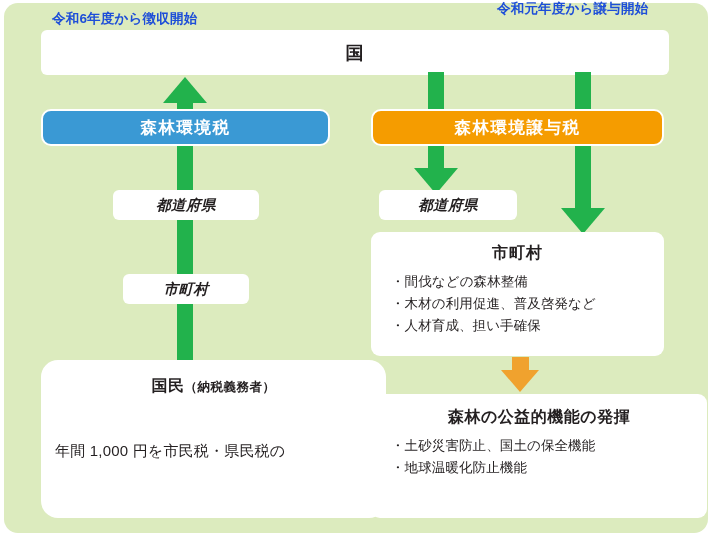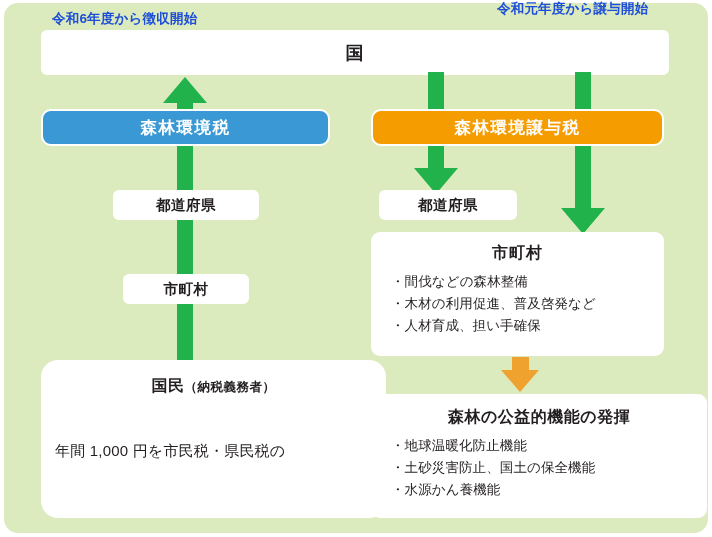--- a/index.html
+++ b/index.html
@@ -85,20 +85,21 @@
     width: 293px;
     height: 37px;
     background: #f59c00;
   }
   
   .smallbox {
     display: flex;
     align-items: center;
     justify-content: center;
     border-radius: 6px;
+    font-style: italic;
   }
   .smallbox .bt {
     font-size: 14.5px;
     font-weight: bold;
     letter-spacing: .5px;
   }
   #pref-left-box  { left: 113px; top: 190px; width: 146px; height: 30px; }
   #muni-left-box  { left: 123px; top: 274px; width: 126px; height: 30px; }
   #pref-right-box { left: 379px; top: 190px; width: 138px; height: 30px; }
   
@@ -248,19 +249,18 @@
       <li>・人材育成、担い手確保</li>
     </ul>
   </div>
 
   <div class="shaft shaft-orange" style="left:512px; top:357px; width:17px; height:15px;"></div>
   <div class="arrow arrow-down-orange" style="left:501px; top:370px;"></div>
 
   <div class="wbox bigbox" id="public-function-box">
     <div class="head">森林の公益的機能の発揮</div>
     <ul class="bullets">
+      <li>・土砂災害防止、国土の保全機能</li>
       <li>・地球温暖化防止機能</li>
-      <li>・土砂災害防止、国土の保全機能</li>
-      <li>・水源かん養機能</li>
     </ul>
   </div>
 
 </div>
 
 </body></html>

